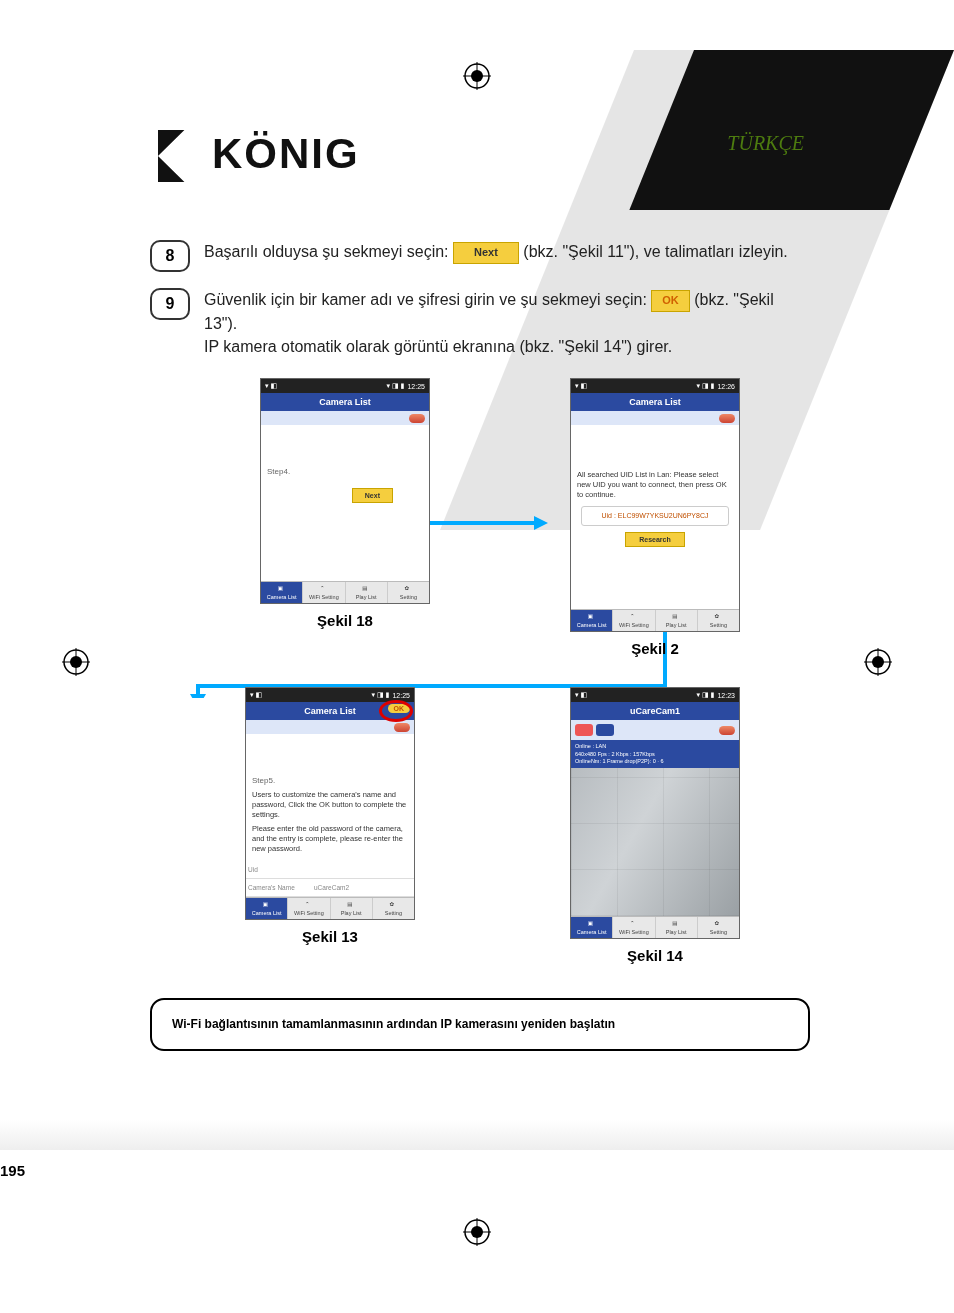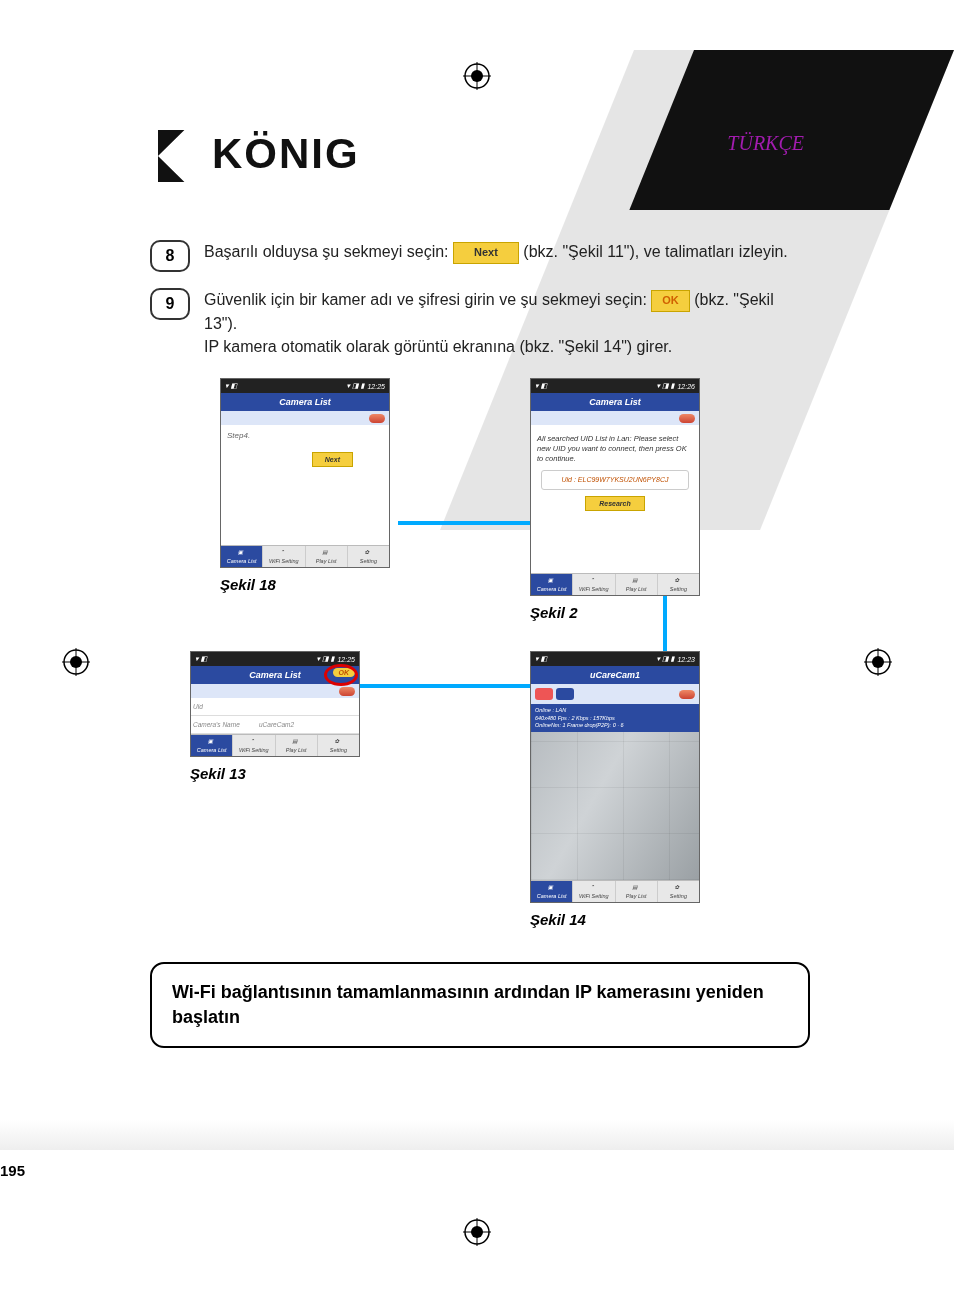--- a/index.html
+++ b/index.html
@@ -8,42 +8,42 @@
   .reg-mark { position: absolute; width: 28px; height: 28px; }
   .reg-mark svg { width: 100%; height: 100%; }
   .reg-top { top: 62px; left: 463px; }
   .reg-bottom { top: 1218px; left: 463px; }
   .reg-left { top: 648px; left: 62px; }
   .reg-right { top: 648px; left: 864px; }
   .diag-banner { position: absolute; top: 50px; right: -50px; width: 420px; height: 500px; pointer-events: none; }
   .diag-banner::before { content: ""; position: absolute; top: 0; right: 50px; width: 320px; height: 480px; background: #aaa; transform: skewX(-22deg); transform-origin: top right; opacity: .3; }
   .diag-banner::after { content: ""; position: absolute; top: 0; right: 50px; width: 260px; height: 160px; background: #111; transform: skewX(-22deg); transform-origin: top right; }
   .corner-block { position: absolute; top: 60px; right: 60px; width: 36px; height: 36px; background: #111; }
-  .lang-label { position: absolute; top: 132px; right: 150px; color: #a21caf; font-style: italic; font-family: Georgia, serif; font-size: 20px; z-index: 2; }
+  .lang-label { position: absolute; top: 132px; right: 150px; color: #4d7c0f; font-style: italic; font-family: Georgia, serif; font-size: 20px; z-index: 2; }
   .logo { position: absolute; top: 130px; left: 150px; display: flex; align-items: flex-start; gap: 10px; margin-left: 8px; }
   .logo .mark { width: 44px; height: 52px; background: #111; clip-path: polygon(0 0, 100% 0, 100% 100%, 40% 100%, 100% 50%, 40% 0); transform: scaleX(-1); }
   .logo .word { font-size: 42px; font-weight: 900; letter-spacing: 2px; color: #111; font-family: Arial Black, Arial, sans-serif; }
   .content { position: absolute; top: 240px; left: 150px; width: 660px; }
   .step { display: flex; gap: 14px; margin-bottom: 16px; align-items: flex-start; }
   .step-num { width: 40px; height: 32px; border: 2px solid #333; border-radius: 10px; display: flex; align-items: center; justify-content: center; font-weight: bold; font-size: 16px; flex-shrink: 0; }
   .step-text { font-size: 16px; line-height: 1.45; color: #222; }
   .btn-inline { display: inline-block; background: #f5ce3e; color: #333; font-size: 11px; font-weight: bold; padding: 2px 20px; vertical-align: middle; border: 1px solid #c9a400; }
   .ok-inline { display: inline-block; background: #f5ce3e; color: #d06000; font-size: 11px; font-weight: bold; padding: 2px 10px; vertical-align: middle; border: 1px solid #c9a400; }
   .figures { display: grid; grid-template-columns: 1fr 1fr; gap: 30px 60px; margin-top: 20px; margin-left: 70px; width: 560px; position: relative; }
-  .fig { display: flex; flex-direction: column; position: relative; font-style: italic; }
+  .fig { display: flex; flex-direction: column; align-items: center; position: relative; }
   .fig-caption { margin-top: 8px; font-weight: bold; font-size: 15px; }
   .phone { width: 170px; background: #fff; border: 1px solid #666; font-size: 7px; position: relative; }
   .statusbar { background: #222; color: #fff; height: 14px; display: flex; justify-content: space-between; align-items: center; padding: 0 4px; font-size: 7px; }
   .statusbar .right { display: flex; gap: 3px; align-items: center; }
   .titlebar { background: #2b4aa0; color: #fff; text-align: center; font-weight: bold; font-size: 9px; padding: 4px 0; position: relative; }
   .titlebar .okbtn { position: absolute; right: 4px; top: 2px; background: #f5ce3e; color: #c05000; border-radius: 8px; padding: 1px 6px; font-size: 7px; font-weight: bold; }
   .subbar { background: #dde6f8; height: 14px; display: flex; justify-content: flex-end; align-items: center; padding-right: 4px; gap: 3px; }
   .pill { width: 16px; height: 9px; border-radius: 5px; }
   .pill-red { background: linear-gradient(#e86, #c43); }
-  .body-area { padding: 6px 6px 4px 6px; color: #333; line-height: 1.35; min-height: 120px; }
+  .body-area { padding: 6px 6px 4px 6px; color: #333; line-height: 1.35; min-height: 120px; margin-top: 36px; }
   .body-area .step-label { color: #666; font-size: 8px; }
   .body-area p { font-size: 7.5px; margin: 3px 0; }
   .next-btn-row { text-align: right; padding: 10px 30px 10px 0; }
   .mini-btn { display: inline-block; background: #f5ce3e; color: #333; font-size: 7px; font-weight: bold; padding: 2px 12px; border: 1px solid #c9a400; }
   .mini-btn.center { display: block; margin: 6px auto 0; width: 60px; text-align: center; }
   .uid-box { border: 1px solid #ccc; border-radius: 3px; text-align: center; color: #c05000; font-size: 7px; padding: 4px 2px; margin: 6px 4px 0; }
   .form-row { display: flex; font-size: 6.5px; color: #888; border-bottom: 1px solid #ddd; padding: 5px 2px; gap: 6px; }
   .form-row .lbl { width: 60px; }
   .blank-fill { height: 36px; }
   .bottombar { background: #e8e8e8; height: 22px; display: flex; border-top: 1px solid #bbb; }
@@ -56,21 +56,21 @@
   .live-btn { width: 18px; height: 12px; border-radius: 3px; background: #e55; }
   .live-btn.blue { background: #2b4aa0; }
   .live-info { font-size: 5.5px; color: #fff; background: #2b4aa0; padding: 3px 4px; line-height: 1.3; }
   .camview { height: 148px; background: linear-gradient(120deg, #b7bcc0 0%, #cfd3d6 40%, #9aa0a4 100%); position: relative; }
   .camview::after { content: ""; position: absolute; inset: 0; background: repeating-linear-gradient(90deg, rgba(0,0,0,.06) 0 1px, transparent 1px 46px), repeating-linear-gradient(0deg, rgba(0,0,0,.06) 0 1px, transparent 1px 46px); }
   .cam-ts { position: absolute; top: 4px; left: 50%; transform: translateX(-50%); font-size: 6px; color: #777; }
   .arrow1, .arrow2 { position: absolute; pointer-events: none; }
   .arrow1 { top: 138px; left: 178px; width: 150px; height: 14px; }
   .arrow2 { top: 120px; left: -30px; width: 520px; height: 200px; }
   .circle-mark { position: absolute; width: 34px; height: 22px; border: 3px solid #d00; border-radius: 50%; top: 12px; right: 1px; z-index: 3; }
-  .note-box { margin: 34px 0 12px 0; border: 2.5px solid #000; border-radius: 14px; padding: 16px 20px; font-weight: bold; font-size: 18px; line-height: 1.4; }
+  .note-box { margin: 34px 0 12px 0; border: 2.5px solid #000; border-radius: 14px; padding: 16px 20px; font-weight: bold; font-size: 12px; line-height: 1.4; }
   .page-num { position: absolute; top: 1162px; left: 0; width: 100%; text-align: left; font-weight: bold; font-size: 15px; }
 </style>
 </head>
 <body>
 
 <div class="reg-mark reg-top">
   <svg viewBox="0 0 28 28">
       <circle cx="14" cy="14" r="12" fill="none" stroke="#000" stroke-width="1.5"></circle>
       <circle cx="14" cy="14" r="6" fill="#000"></circle>
       <line x1="14" y1="0" x2="14" y2="28" stroke="#000"></line>
@@ -234,20 +234,25 @@
               <span>12:25</span>
             </span>
         </div>
         <div class="titlebar">
           <span>Camera List</span>
           <span class="okbtn">OK</span>
         </div>
         <div class="subbar">
             <div class="pill pill-red"></div>
           </div>
+        <div class="body-area" style="min-height:auto">
+          <div class="step-label">Step5.</div>
+          <p>Users to customize the camera's name and password, Click the OK button to complete the settings.</p>
+          <p>Please enter the old password of the camera, and the entry is complete, please re-enter the new password.</p>
+        </div>
         <div class="form-row">
           <span class="lbl">Uid</span>
           <span></span>
         </div>
         <div class="form-row">
           <span class="lbl">Camera's Name</span>
           <span>uCareCam2</span>
         </div>
         <div class="bottombar">
           <div class="tab active">

